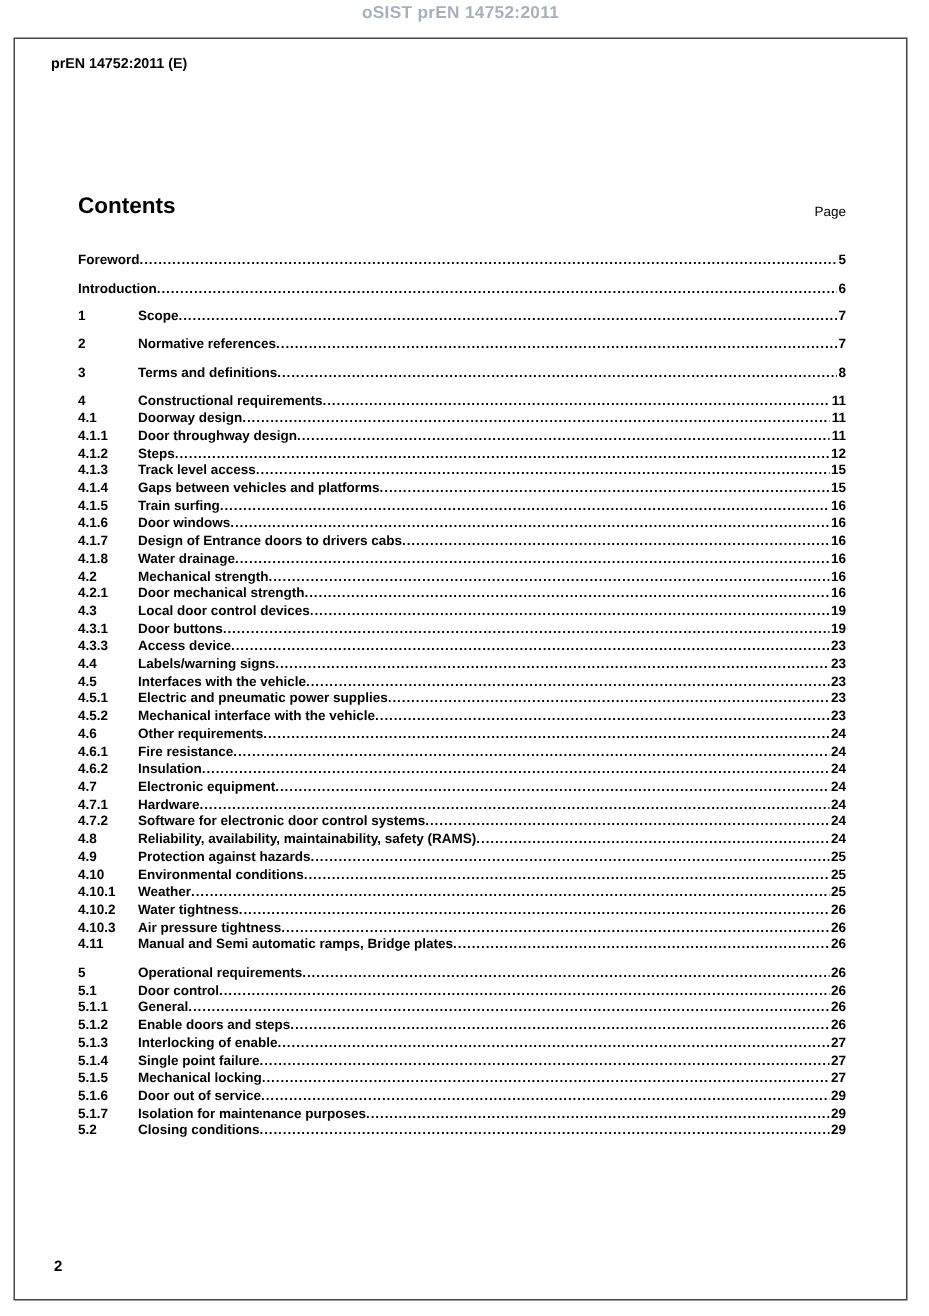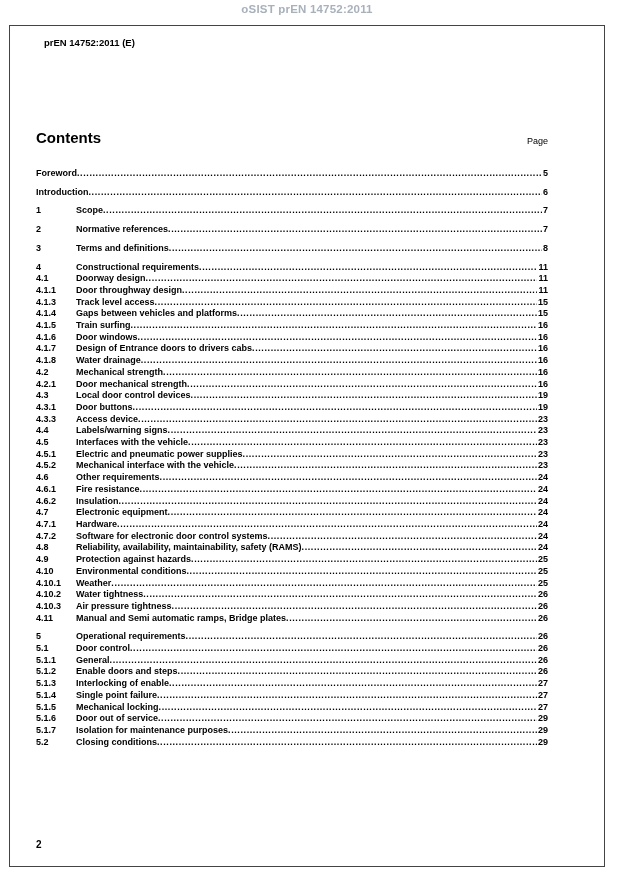--- a/index.html
+++ b/index.html
@@ -30,28 +30,28 @@
   .frame {
     position: absolute;
     left: 9px;
     top: 25px;
     right: 9px;
     bottom: 10px;
     border: 1px solid #444444;
   }
   .doc-ref {
     position: absolute;
-    left: 34px;
+    left: 24px;
     top: 11px;
     font-size: 9.5px;
     font-weight: bold;
   }
   .content {
     position: absolute;
-    left: 26px;
+    left: 42px;
     top: 103px;
     width: 512px;
   }
   .contents-head {
     display: flex;
     justify-content: space-between;
     align-items: flex-end;
   }
   .contents-title {
     font-size: 15px;
@@ -167,20 +167,26 @@
     <span class="toc-leader"></span>
     <span class="toc-page">11</span>
   </div>
           <div class="toc-row">
     <span class="toc-num">4.1.1</span>
     <span class="toc-title">Door throughway design</span>
     <span class="toc-leader"></span>
     <span class="toc-page">11</span>
   </div>
           <div class="toc-row">
+    <span class="toc-num">4.1.2</span>
+    <span class="toc-title">Steps</span>
+    <span class="toc-leader"></span>
+    <span class="toc-page">12</span>
+  </div>
+          <div class="toc-row">
     <span class="toc-num">4.1.3</span>
     <span class="toc-title">Track level access</span>
     <span class="toc-leader"></span>
     <span class="toc-page">15</span>
   </div>
           <div class="toc-row">
     <span class="toc-num">4.1.4</span>
     <span class="toc-title">Gaps between vehicles and platforms</span>
     <span class="toc-leader"></span>
     <span class="toc-page">15</span>

